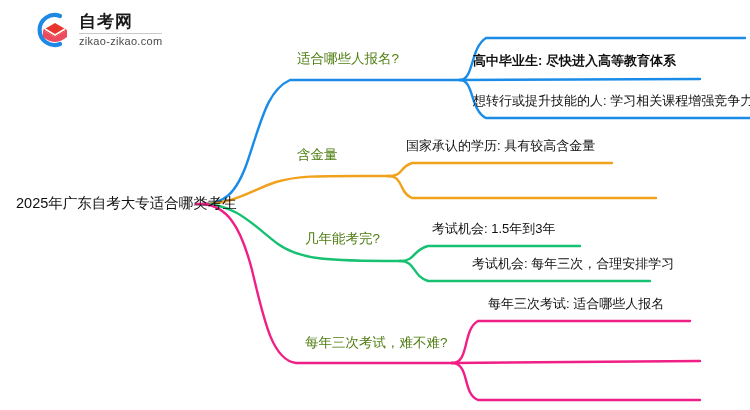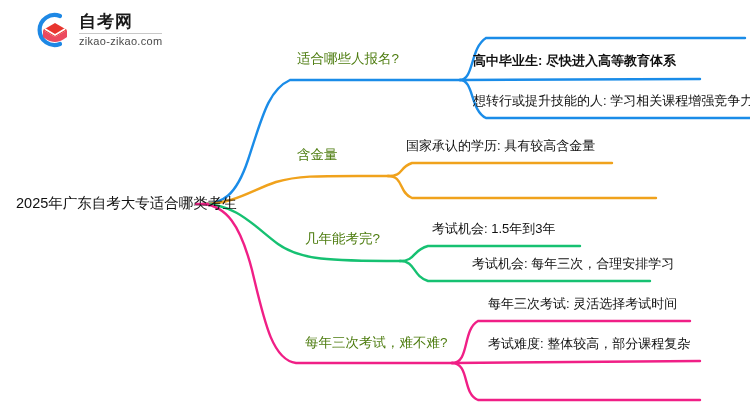--- a/index.html
+++ b/index.html
@@ -150,16 +150,15 @@
   <div class="node node-leaf" style="left:473px; top:94px;">想转行或提升技能的人: 学习相关课程增强竞争力</div>
 
   <div class="node node-branch" style="left:297px; top:148px;">含金量</div>
   <div class="node node-leaf" style="left:406px; top:139px;">国家承认的学历: 具有较高含金量</div>
 
   <div class="node node-branch" style="left:305px; top:232px;">几年能考完?</div>
   <div class="node node-leaf" style="left:432px; top:222px;">考试机会: 1.5年到3年</div>
   <div class="node node-leaf" style="left:432px; top:257px;margin-left:40px;">考试机会: 每年三次，合理安排学习</div>
 
   <div class="node node-branch" style="left:305px; top:336px;">每年三次考试，难不难?</div>
-  <div class="node node-leaf" style="left:488px; top:297px;">每年三次考试: 灵活选择考试时间</div>
-  <div class="node node-leaf" style="left:488px; top:337px;">考试难度: 整体较高，部分课程复杂</div>
+  <div class="node node-leaf" style="left:488px; top:297px;">每年三次考试: 适合哪些人报名</div>
 
 </div>
 
 </body></html>

